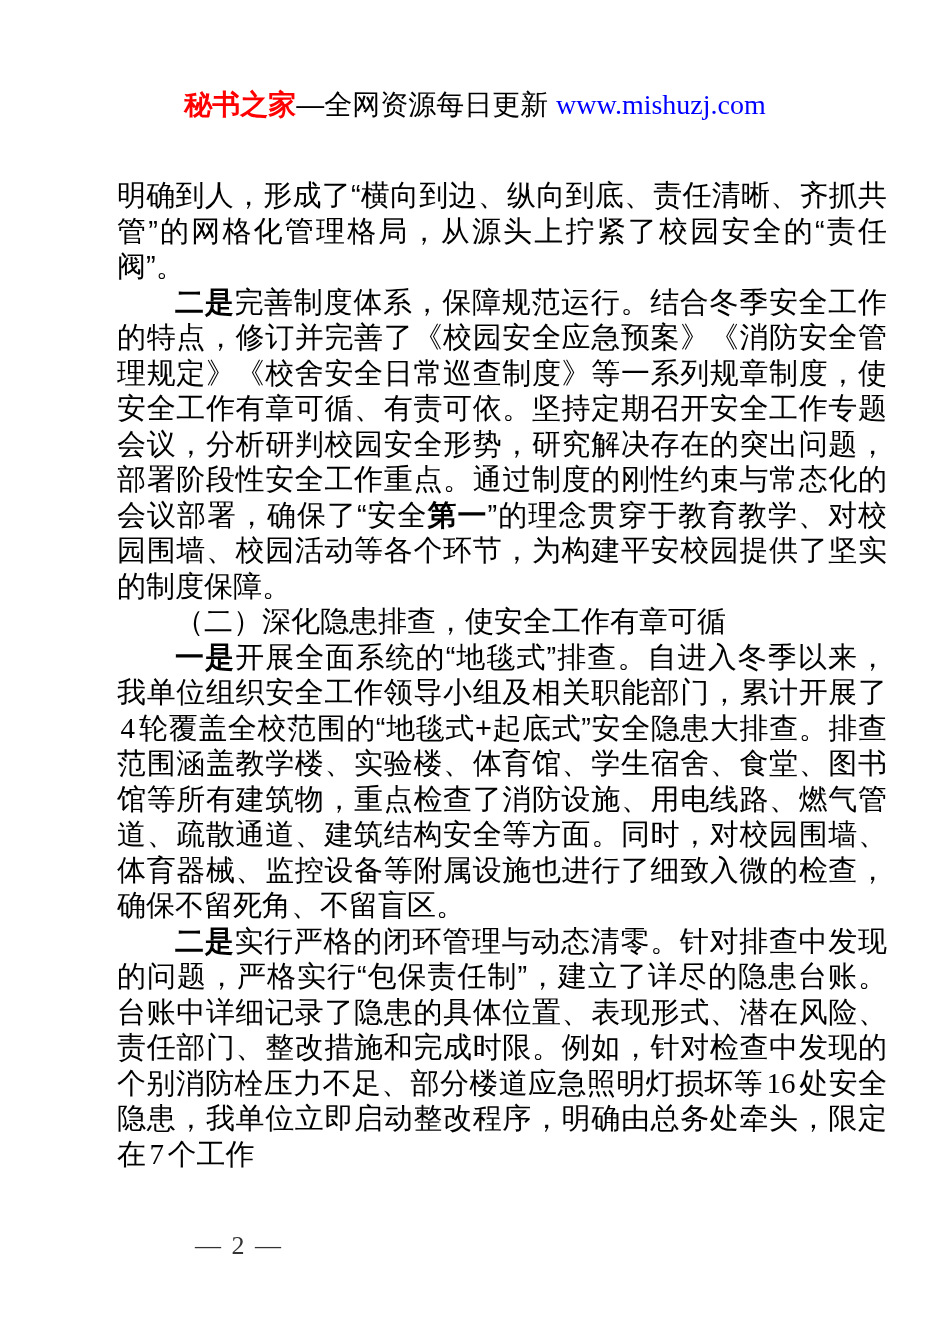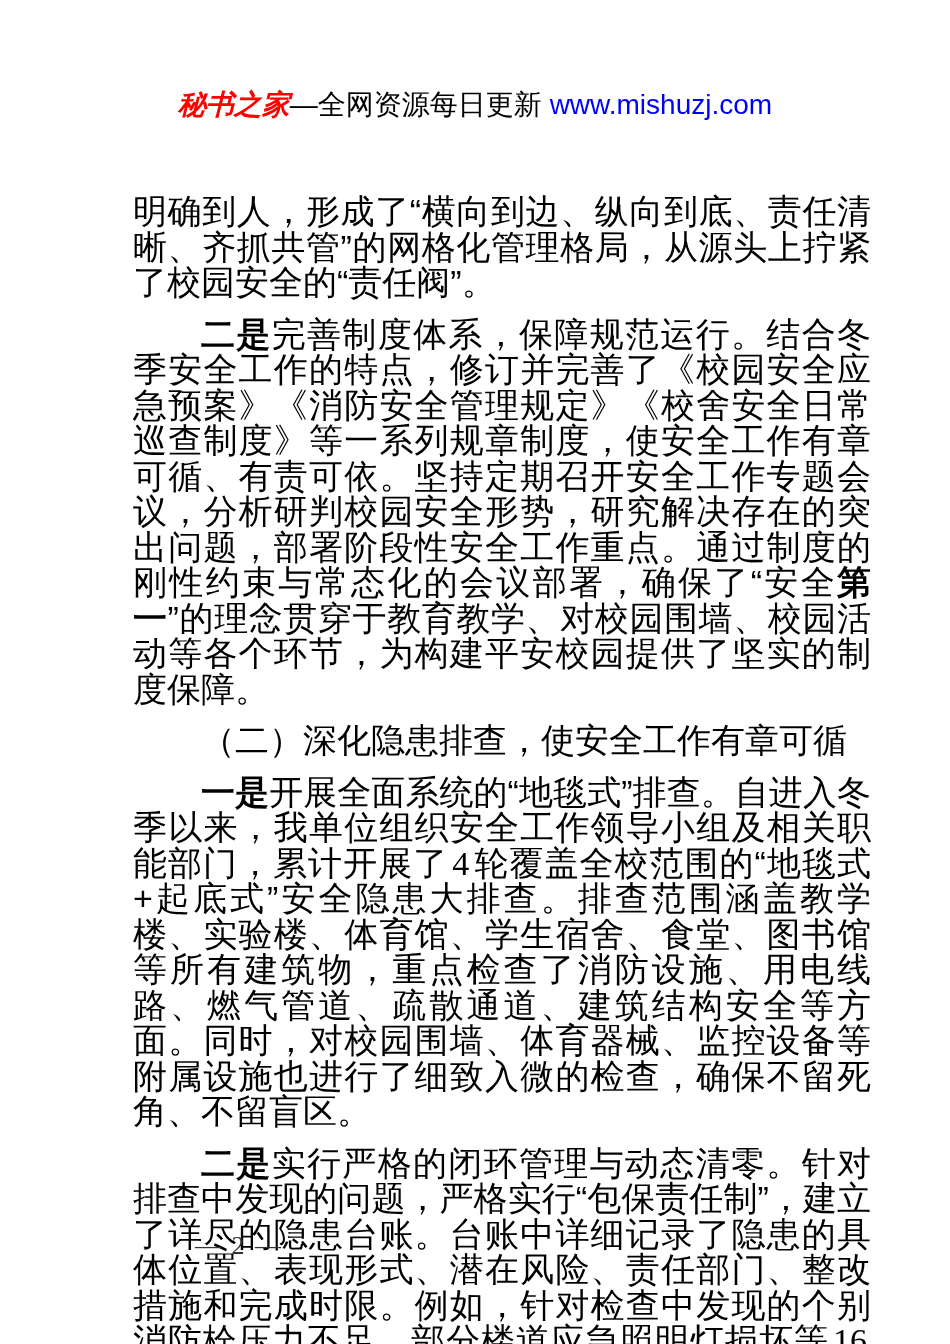--- a/index.html
+++ b/index.html
@@ -20,36 +20,35 @@
     top: 88px;
     left: 0;
     width: 100%;
     text-align: center;
     font-size: 28px;
     line-height: 34px;
     white-space: nowrap;
   }
   .header .brand {
     font-weight: 700;
-    font-style: italic;
   }
   .header .tagline {
     color: #000000;
   }
   .doc-body {
     position: absolute;
     top: 178px;
     left: 117px;
     width: 770px;
     color: #000000;
   }
   p.para {
-    margin: 16px;
+    margin: 0;
     padding: 0;
-    font-size: 34px;
+    font-size: 29px;
     line-height: 35.5px;
     text-align: justify;
     text-justify: inter-ideograph;
     word-break: break-all;
   }
   p.para.indent {
     text-indent: 2em;
   }
   .emph {
     font-weight: 700;
@@ -67,21 +66,21 @@
     color: #333333;
     letter-spacing: 2px;
   }
 </style>
 </head>
 <body>
 
 <div class="page">
 
   <div class="header">
-    <span class="brand" style="color: rgb(255, 0, 0);">秘书之家</span><span class="tagline" style="color: rgb(0, 0, 0); text-align: right;">—全网资源每日更新 </span><span class="url" style="color: rgb(0, 0, 255);">www.mishuzj.com</span>
+    <span class="brand" style="color: rgb(255, 0, 0);">秘书之家</span><span class="tagline" style="color: rgb(0, 0, 0); text-align: right;">—全网资源每日更新 </span><span class="url" style="color: rgb(0, 0, 255); font-family: Liberation Serif, serif;">www.mishuzj.com</span>
   </div>
 
   <div class="doc-body" id="doc-body" style="color: rgb(0, 0, 0);">
       <p class="para"><span>明确到人，形成了“横向到边、纵向到底、责任清晰、齐抓共管”的网格化管理格局，从源头上拧紧了校园安全的“责任阀”。</span></p>
       <p class="para indent"><span class="emph">二是</span><span>完善制度体系，保障规范运行。结合冬季安全工作的特点，修订并完善了《校园安全应急预案》《消防安全管理规定》《校舍安全日常巡查制度》等一系列规章制度，使安全工作有章可循、有责可依。坚持定期召开安全工作专题会议，分析研判校园安全形势，研究解决存在的突出问题，部署阶段性安全工作重点。通过制度的刚性约束与常态化的会议部署，确保了“安全</span><span class="emph">第一</span><span>”的理念贯穿于教育教学、对校园围墙、校园活动等各个环节，为构建平安校园提供了坚实的制度保障。</span></p>
       <p class="para indent"><span>（二）深化隐患排查，使安全工作有章可循</span></p>
       <p class="para indent"><span class="emph">一是</span><span>开展全面系统的“地毯式”排查。自进入冬季以来，我单位组织安全工作领导小组及相关职能部门，累计开展了<span class="num">4</span>轮覆盖全校范围的“地毯式+起底式”安全隐患大排查。排查范围涵盖教学楼、实验楼、体育馆、学生宿舍、食堂、图书馆等所有建筑物，重点检查了消防设施、用电线路、燃气管道、疏散通道、建筑结构安全等方面。同时，对校园围墙、体育器械、监控设备等附属设施也进行了细致入微的检查，确保不留死角、不留盲区。</span></p>
       <p class="para indent"><span class="emph">二是</span><span>实行严格的闭环管理与动态清零。针对排查中发现的问题，严格实行“包保责任制”，建立了详尽的隐患台账。台账中详细记录了隐患的具体位置、表现形式、潜在风险、责任部门、整改措施和完成时限。例如，针对检查中发现的个别消防栓压力不足、部分楼道应急照明灯损坏等<span class="num">16</span>处安全隐患，我单位立即启动整改程序，明确由总务处牵头，限定在<span class="num">7</span>个工作</span></p>
     </div>
 

